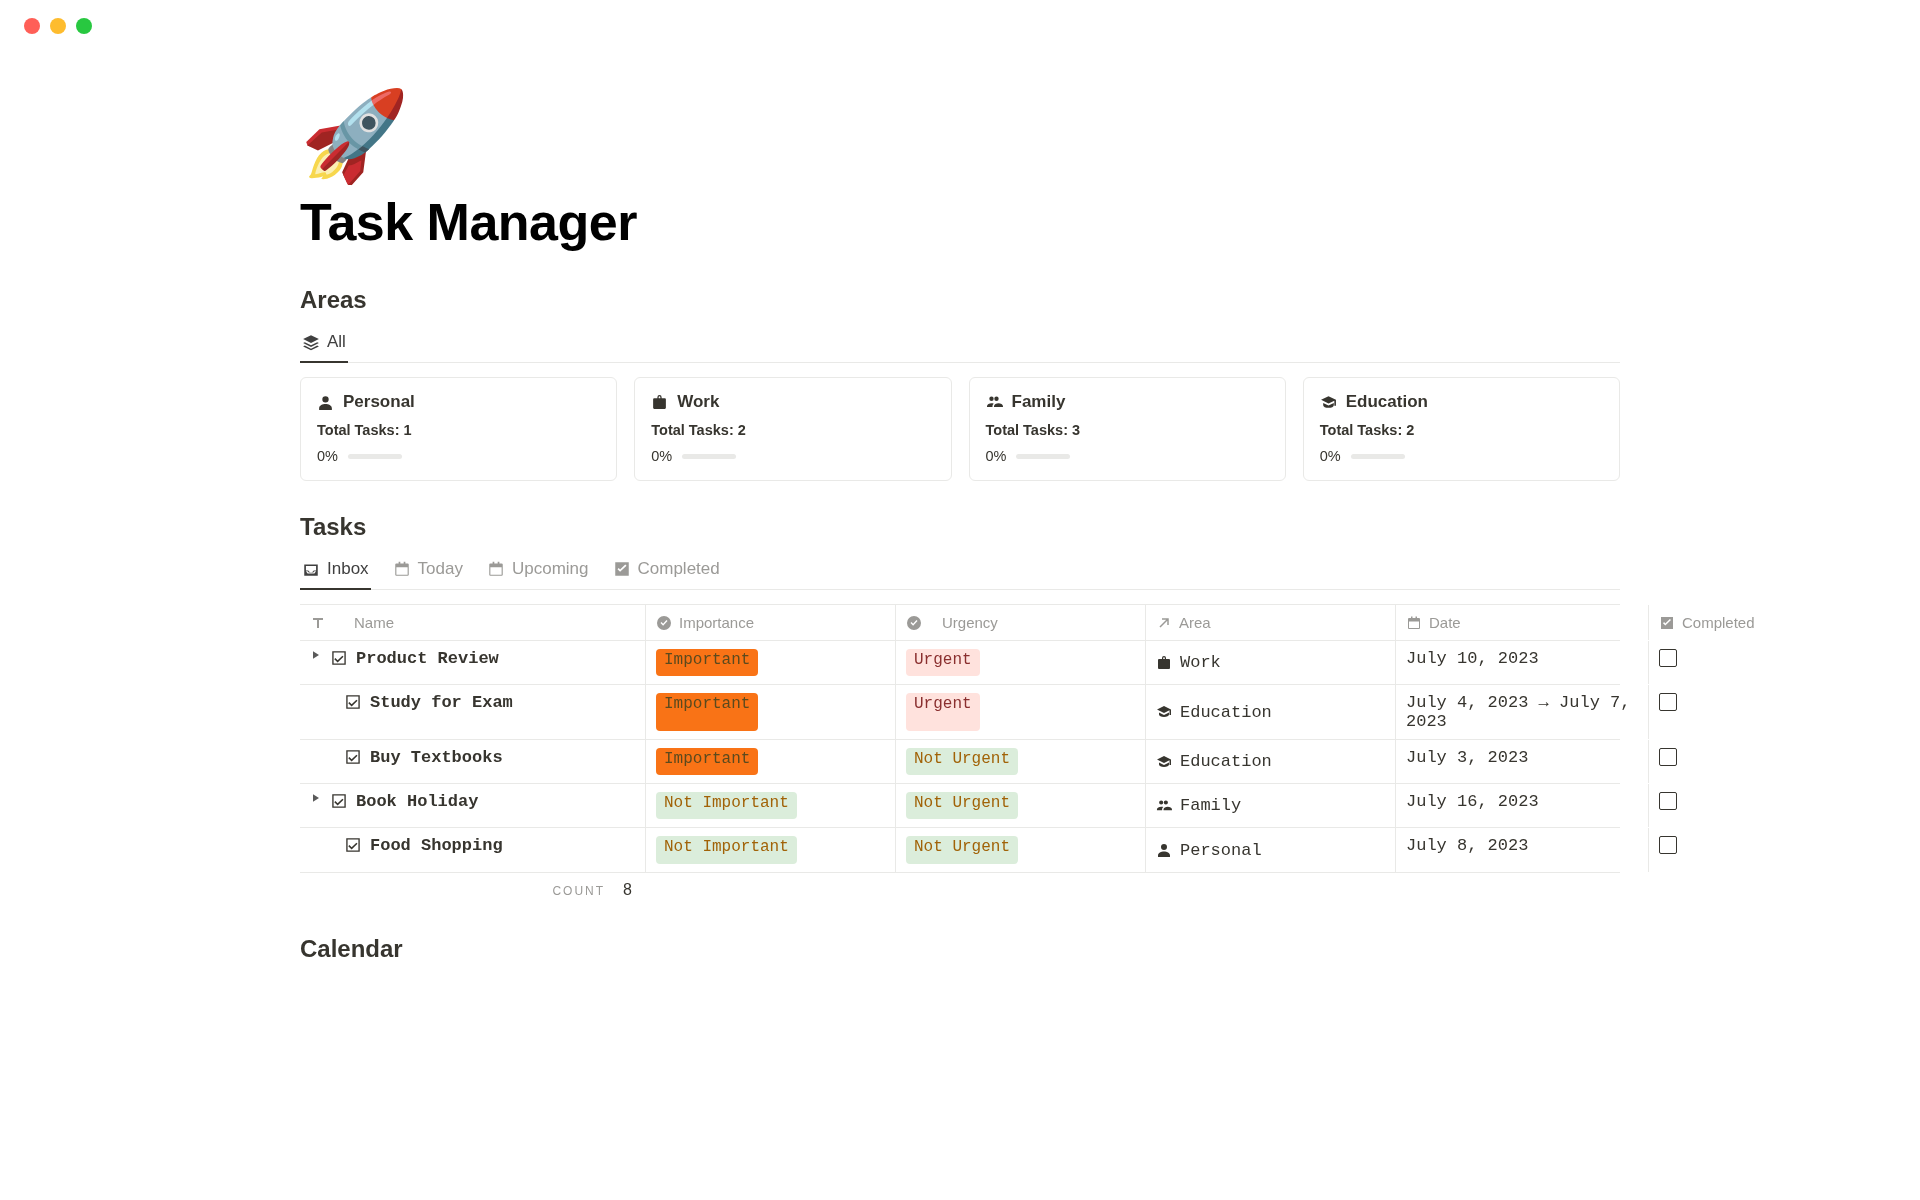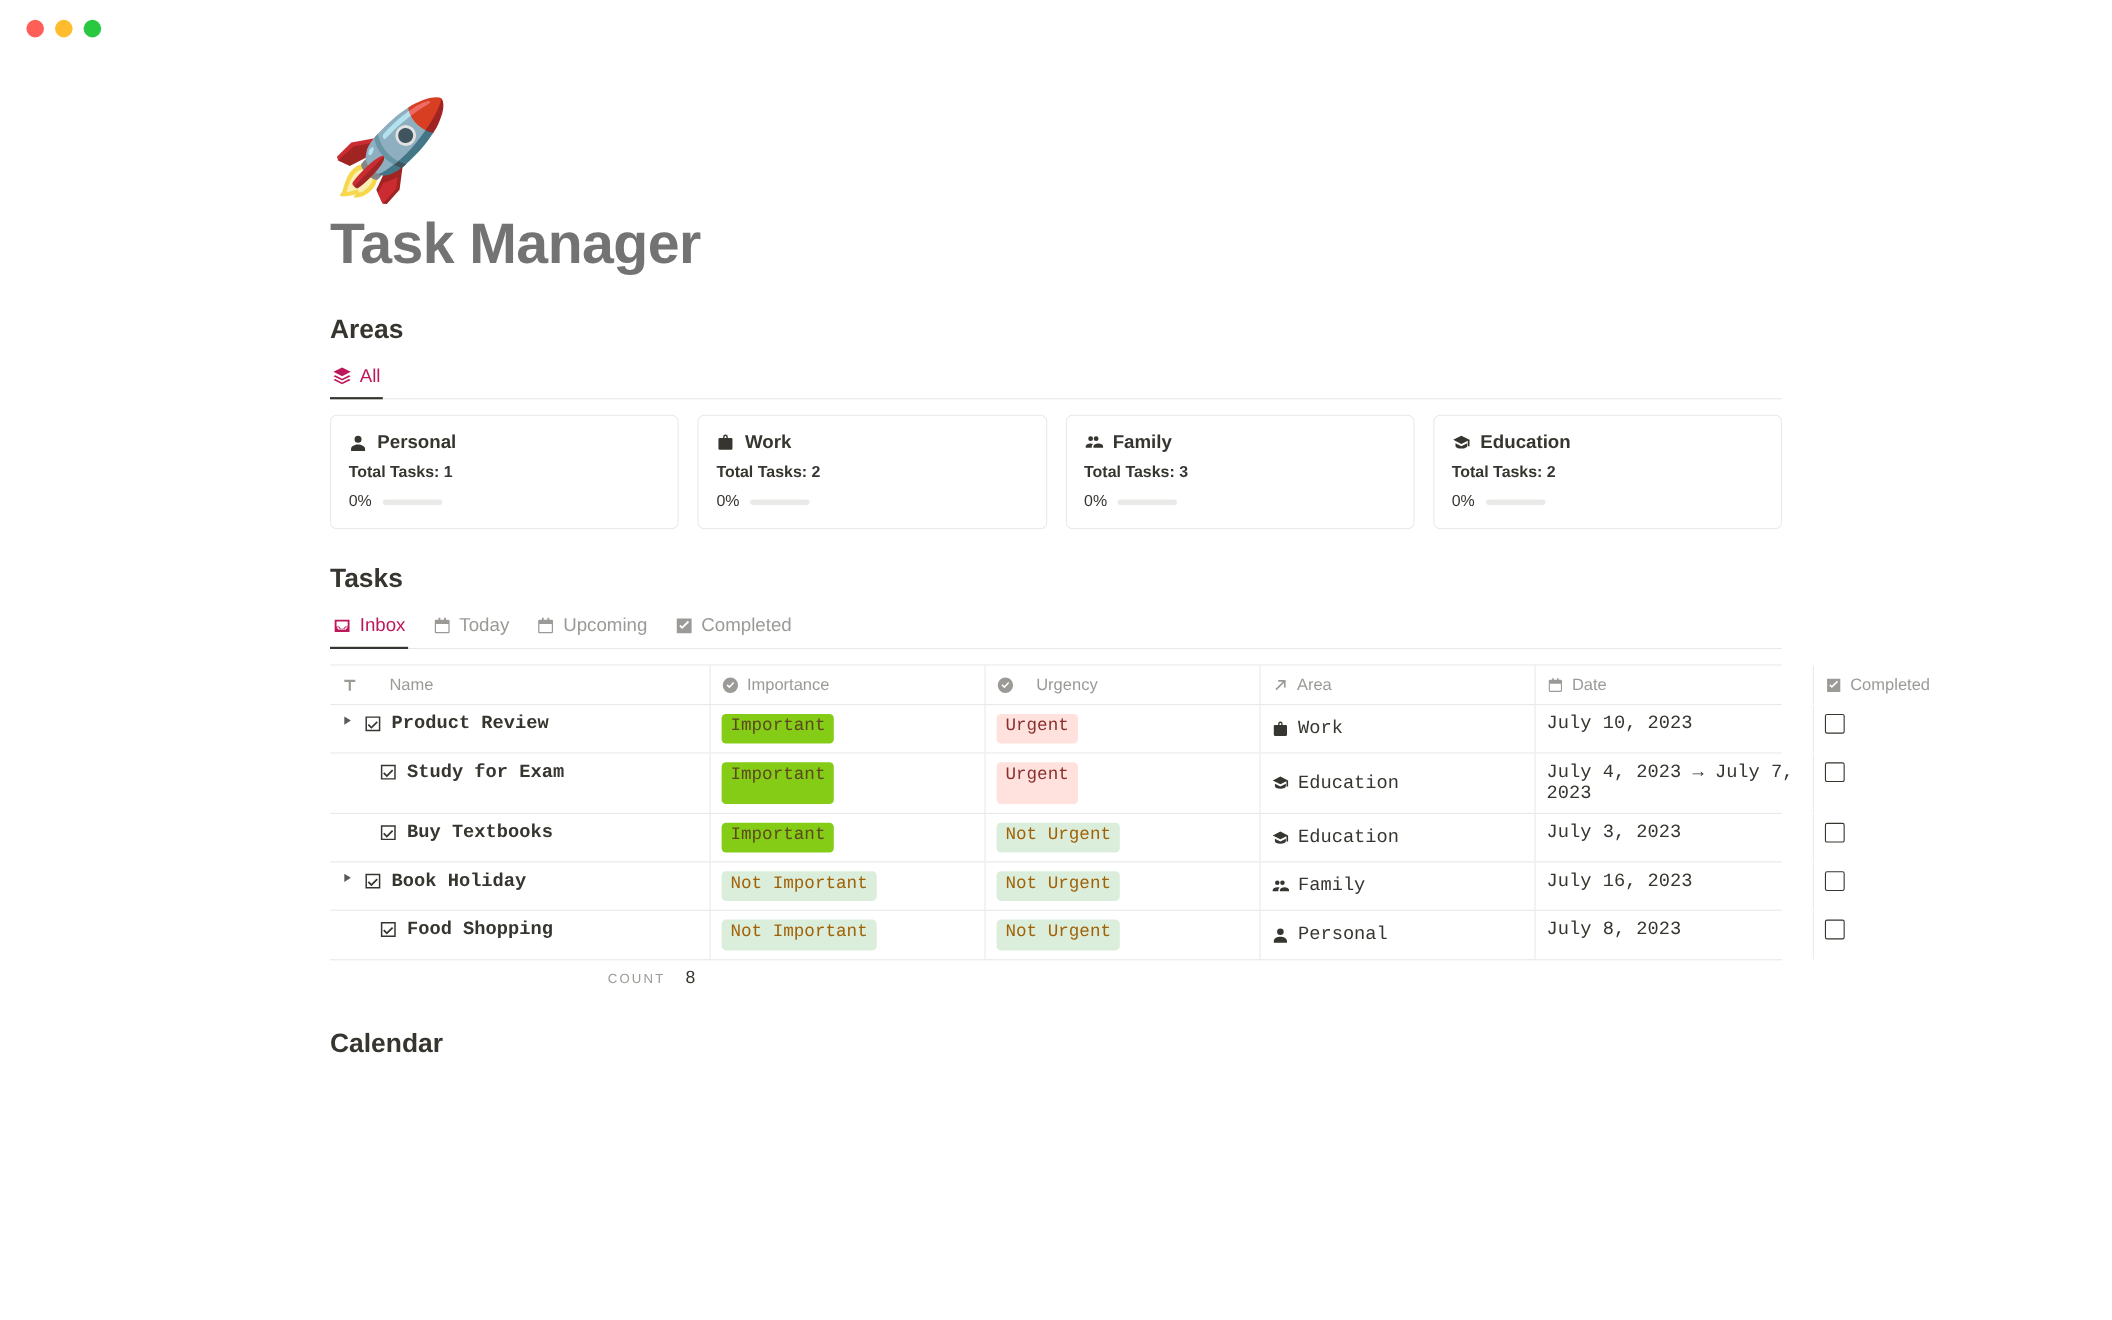--- a/index.html
+++ b/index.html
@@ -20,27 +20,27 @@
 .dot-red { background: #ff5f57; }
 .dot-yellow { background: #febc2e; }
 .dot-green { background: #28c840; }
 
 .page {
   max-width: 1560px;
   margin: 0 auto;
   padding: 40px 120px 0 120px;
 }
 .page-icon { font-size: 88px; line-height: 1; margin-bottom: 12px; display: block; }
-.page-title { font-size: 52px; font-weight: 700; color: #737373; margin-bottom: 34px; letter-spacing: -0.5px; }
+.page-title { font-size: 52px; font-weight: 700; color: #000000; margin-bottom: 34px; letter-spacing: -0.5px; }
 
 .section-heading { font-size: 24px; font-weight: 600; color: #37352f; margin-bottom: 10px; }
 
 .view-tabs { display: flex; gap: 20px; border-bottom: 1px solid #e9e9e7; margin-bottom: 14px; }
 .view-tab { display: flex; align-items: center; gap: 7px; padding: 8px 2px 10px 2px; font-size: 17px; font-weight: 500; color: #9b9a97; cursor: pointer; position: relative; }
-.view-tab.active { color: #be185d; }
+.view-tab.active { color: #404040; align-items: flex-end; }
 .view-tab.active::after { content: ""; position: absolute; left: 0; right: 0; bottom: -1px; height: 2px; background: #37352f; }
 .tab-icon { width: 18px; height: 18px; display: inline-flex; align-items: center; justify-content: center; fill: currentColor; }
 
 .cards { display: flex; gap: 17px; margin-bottom: 32px; }
 .card { flex: 1; border: 1px solid #e9e9e7; border-radius: 6px; padding: 14px 16px 16px 16px; background: #fff; cursor: pointer; }
 .card-title-row { display: flex; align-items: center; gap: 9px; margin-bottom: 10px; }
 .card-icon { width: 17px; height: 17px; display: inline-flex; align-items: center; justify-content: center; }
 .card-icon svg { width: 17px; height: 17px; fill: #37352f; }
 .card-title { font-size: 17px; font-weight: 600; color: #37352f; }
 .card-sub { font-size: 14.5px; color: #37352f; margin-bottom: 10px; font-weight: bold; }
@@ -69,21 +69,21 @@
 .td.col-name { font-weight: 600; }
 
 .expand-tri { width: 12px; height: 12px; display: inline-flex; cursor: pointer; }
 .expand-tri svg { width: 12px; height: 12px; fill: #5a5a5a; }
 .indent-spacer { width: 26px; flex: 0 0 26px; }
 
 .page-mini-icon { width: 18px; height: 18px; display: inline-flex; }
 .page-mini-icon svg { width: 18px; height: 18px; fill: #37352f; }
 
 .tag { display: inline-block; padding: 2px 8px; border-radius: 4px; font-size: 16px; font-weight: 400; }
-.tag-yellow { background: #84cc16; color: #5b4a1e; }
+.tag-yellow { background: #f97316; color: #5b4a1e; }
 .tag-red { background: #ffe2dd; color: #8a2f2f; }
 .tag-green { background: #dbeddb; color: #a16207; }
 
 .area-cell { display: flex; align-items: center; gap: 8px; }
 .area-cell svg { width: 16px; height: 16px; fill: #37352f; }
 
 .checkbox { width: 18px; height: 18px; border: 1.6px solid #37352f; border-radius: 2px; cursor: pointer; }
 
 .count-row { padding: 8px 0 0 0; display: flex; }
 .count-cell { flex: 0 0 346px; display: flex; justify-content: flex-end; padding-right: 14px; font-size: 12px; letter-spacing: 2px; color: #9b9a97; text-transform: uppercase; align-items: baseline; gap: 18px; }

